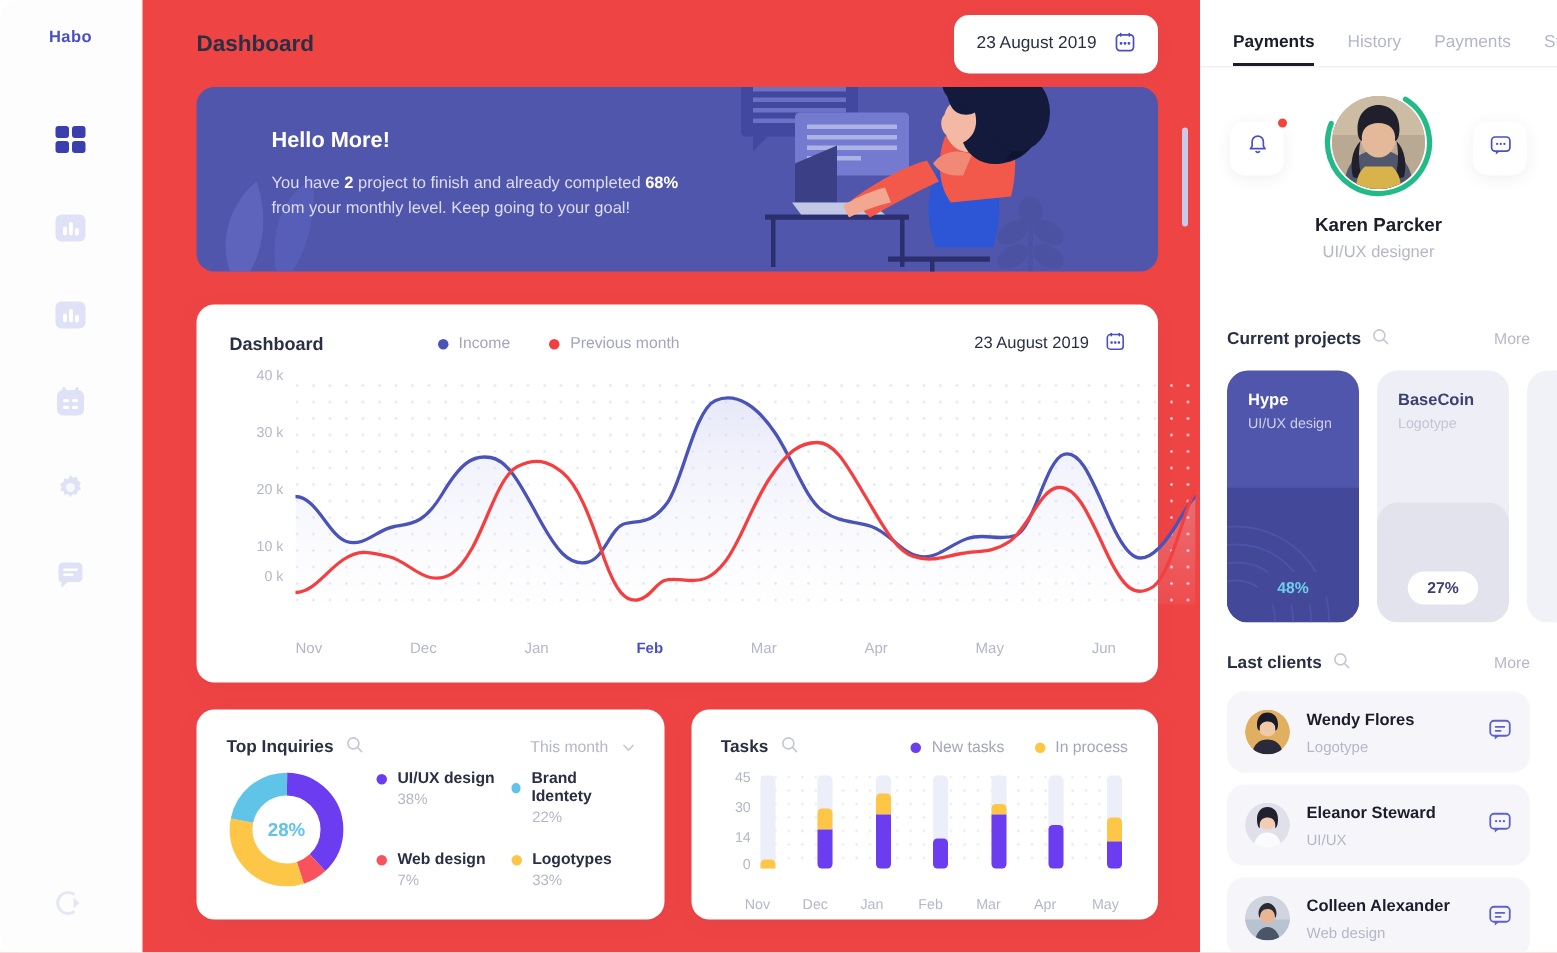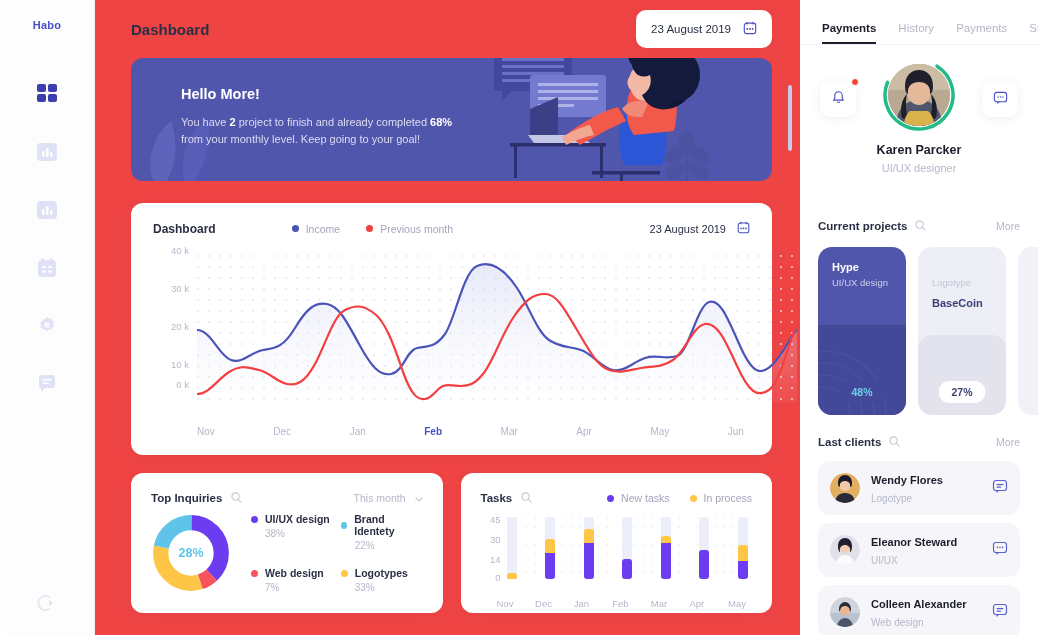--- a/index.html
+++ b/index.html
@@ -178,21 +178,21 @@
   .proj {
     flex: 0 0 88px; height: 168px; border-radius: 14px; position: relative; overflow: hidden; cursor: pointer;
   }
   .proj.primary { background: #5056ab; }
   .proj.ghost { background: #eeeef6; }
   .proj.ghost2 { background: #f1f1f8; flex: 0 0 88px; }
   .proj-name { position: absolute; left: 14px; top: 14px; font-size: 11px; font-weight: bold; }
   .proj-type { position: absolute; left: 14px; top: 30px; font-size: 9.5px; }
   .proj.primary .proj-name { color: #ffffff; }
   .proj.primary .proj-type { color: #cfd0ee; }
-  .proj.ghost .proj-name { color: #3b3f72; margin-top: 36px; }
+  .proj.ghost .proj-name { color: #3b3f72; }
   .proj.ghost .proj-type { color: #c3c4d6; }
   .proj-wave { position: absolute; left: 0; right: 0; bottom: 0; height: 90px; }
   .proj-pct {
     position: absolute; left: 50%; transform: translateX(-50%); bottom: 12px;
     padding: 5px 13px; border-radius: 11px; font-size: 10.5px; font-weight: bold;
   }
   .proj.primary .proj-pct { background: #434898; color: #6fcfe8; }
   .proj.ghost .proj-pct { background: #ffffff; color: #3b3f72; }
 
   .clients { padding: 10px 18px 0 18px; display: flex; flex-direction: column; gap: 8px; }

